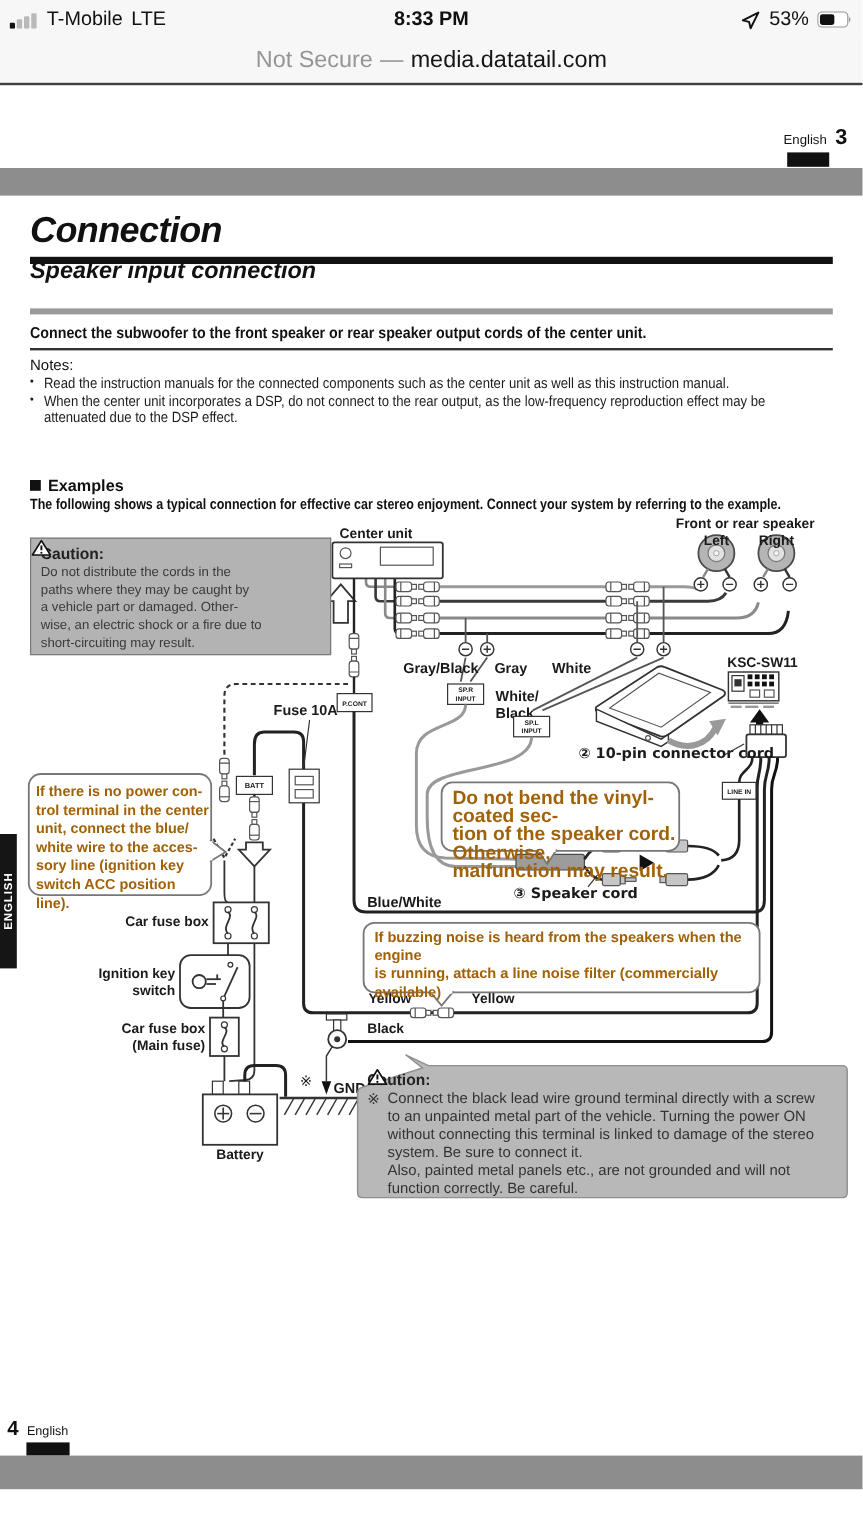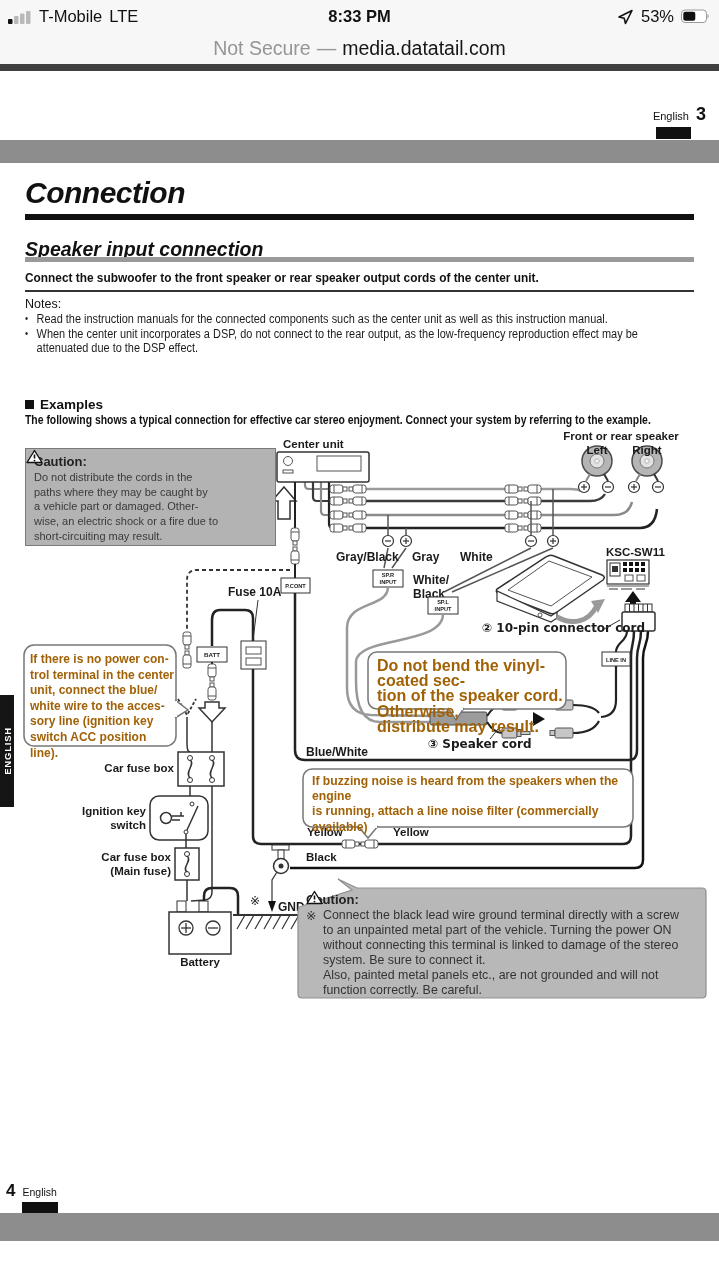--- a/index.html
+++ b/index.html
@@ -4,32 +4,32 @@
 <style>
   html,body{margin:0;padding:0;background:#fff;}
   .screen{position:relative;width:719px;height:1279px;background:#fff;overflow:hidden;
           font-family:"Liberation Sans",sans-serif;color:#111;}
   
   .statusbar{position:absolute;left:0;top:0;width:719px;height:32px;background:#f7f7f7;
              display:flex;align-items:center;justify-content:space-between;padding:0 8px;box-sizing:border-box;}
   .sb-left,.sb-right{display:flex;align-items:center;gap:7px;font-size:16.5px;}
   .sb-time{position:absolute;left:0;right:0;text-align:center;font-weight:700;font-size:16.5px;}
   .urlbar{position:absolute;left:0;top:32px;width:719px;height:39px;background:#f7f7f7;
-          border-bottom:7px solid #404040;display:flex;align-items:center;justify-content:center;
+          border-bottom:2px solid #404040;display:flex;align-items:center;justify-content:center;
           font-size:19.5px;gap:6px;box-sizing:border-box;}
   .url-sec{color:#959595;} .url-dom{color:#161616;}
   
   .pg-header{position:absolute;top:104px;left:0;width:706px;text-align:right;}
   .pg-header .eng{font-size:11px;margin-right:7px;}
   .pg-header .num{font-size:18px;font-weight:700;}
   .hdr-bar{position:absolute;left:656px;top:127px;width:35px;height:12px;background:#111;}
   .graybar-top{position:absolute;left:0;top:140px;width:719px;height:23px;background:#8d8d8d;}
   .doc-title{position:absolute;left:25px;top:176px;font-style:italic;font-weight:700;font-size:30px;letter-spacing:-.5px;}
   .rule-black{position:absolute;left:25px;top:214px;width:669px;height:6px;background:#111;}
-  .doc-section{position:absolute;left:25px;top:238px;font-style:italic;font-weight:700;font-size:19.5px;}
+  .doc-section{position:absolute;left:25px;top:215px;font-style:italic;font-weight:700;font-size:19.5px;}
   .rule-gray{position:absolute;left:25px;top:257px;width:669px;height:5px;background:#9a9a9a;}
   .doc-lead{position:absolute;left:25px;top:270px;font-weight:700;font-size:13.2px;white-space:nowrap;
             transform:scaleX(.9);transform-origin:0 0;}
   .rule-thin{position:absolute;left:25px;top:290px;width:669px;height:2px;background:#333;}
   .notes-label{position:absolute;left:25px;top:297px;font-size:12.5px;}
   .notes{position:absolute;left:25px;top:312px;width:750px;transform:scaleX(.89);transform-origin:0 0;}
   .note{display:flex;font-size:12.3px;line-height:14px;margin-bottom:1px;color:#1c1c1c;}
   .note .blt{width:13px;font-size:10px;}
   .note .ntext{width:735px;}
   .examples-row{position:absolute;left:25px;top:397px;display:flex;align-items:center;}
@@ -452,21 +452,21 @@
       <div>trol terminal in the center</div>
       <div>unit, connect the blue/</div>
       <div>white wire to the acces-</div>
       <div>sory line (ignition key</div>
       <div>switch ACC position line).</div>
     </div>
 
     <div class="overlay btext b2">
       <div>Do not bend the vinyl-coated sec-</div>
       <div>tion of the speaker cord. Otherwise,</div>
-      <div>distribute may result.</div>
+      <div>malfunction may result.</div>
     </div>
 
     <div class="overlay btext b3">
       <div>If buzzing noise is heard from the speakers when the engine</div>
       <div>is running, attach a line noise filter (commercially available)</div>
     </div>
 
     <div class="overlay caution-bottom">
       <div class="cau-title">
         <svg width="17" height="15">

